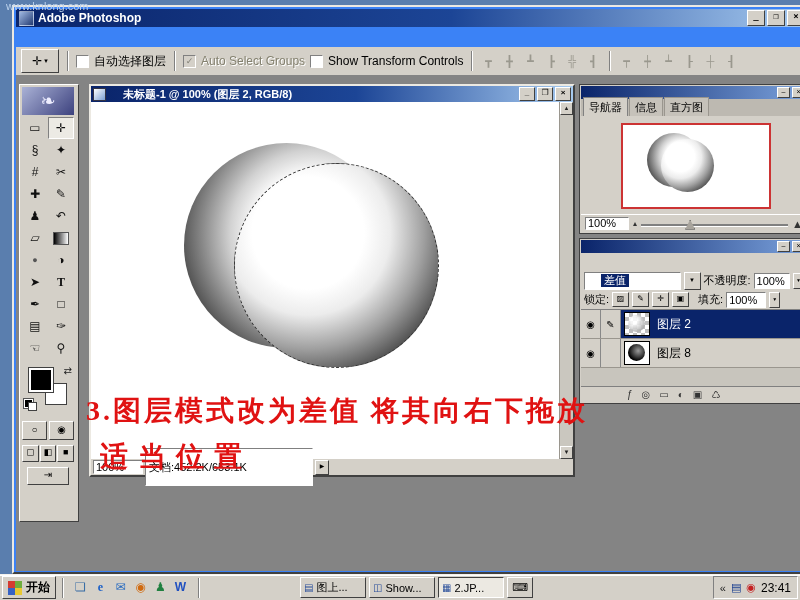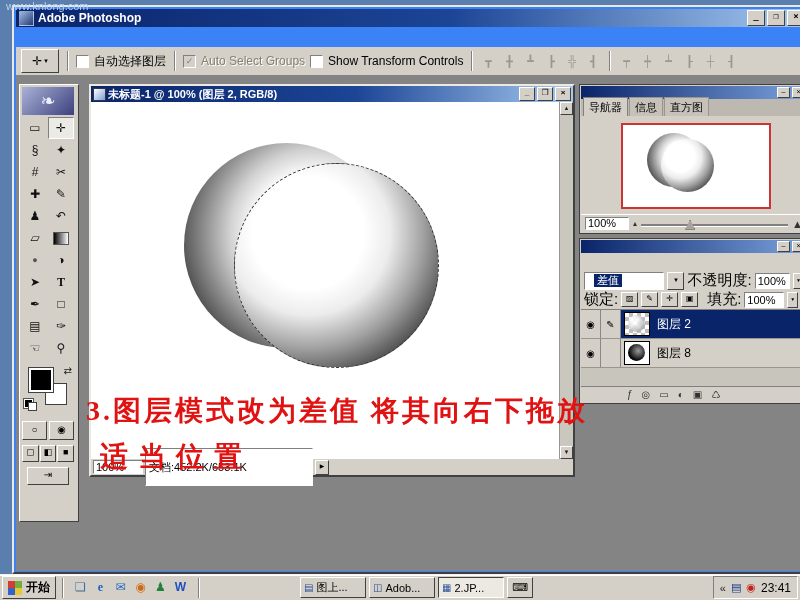--- a/index.html
+++ b/index.html
@@ -39,21 +39,21 @@
   .minisw .b{position:absolute;left:4px;top:3px;width:7px;height:7px;background:#fff;border:1px solid #404040;}
   .swapsw{position:absolute;right:2px;top:2px;font-size:10px;color:#222;}
   .qmrow{position:absolute;left:2px;top:336px;width:52px;display:flex;justify-content:center;gap:2px;}
   .qmbtn{width:24px;height:17px;font-size:10px;line-height:15px;text-align:center;}
   .smrow{position:absolute;left:2px;top:360px;width:52px;display:flex;justify-content:center;gap:1px;}
   .smbtn{width:16px;height:15px;font-size:9px;line-height:13px;text-align:center;}
   .irrow{position:absolute;left:2px;top:382px;width:52px;display:flex;justify-content:center;}
   .irbtn{width:40px;height:16px;font-size:10px;line-height:14px;text-align:center;}
   
   #docwin{position:absolute;left:73px;top:9px;width:482px;height:389px;background:#d4d0c8;border:2px solid;border-color:#ece9e2 #404040 #404040 #ece9e2;}
-  .doc-title{position:absolute;left:0;top:0;right:0;height:16px;background:linear-gradient(90deg,#0a246a 0%,#1c4596 55%,#a6caf0 100%);display:flex;align-items:center;gap:2px;padding:0 2px;color:#fff;font-weight:bold;font-size:11px;}
+  .doc-title{position:absolute;left:0;top:0;right:0;height:16px;background:linear-gradient(90deg,#0a246a 0%,#1c4596 55%,#a6caf0 100%);display:flex;align-items:center;gap:17px;padding:0 2px;color:#fff;font-weight:bold;font-size:11px;}
   .doc-ico{width:11px;height:11px;background:linear-gradient(135deg,#fff,#7b9fd4);border:1px solid #334;}
   .doc-btn{width:14px;height:12px;background:#d4d0c8;border:1px solid;border-color:#fff #404040 #404040 #fff;font-size:8px;line-height:10px;text-align:center;color:#000;font-weight:bold;}
   .doc-canvas{position:absolute;left:0;top:16px;right:13px;bottom:16px;background:#fff;overflow:hidden;}
   .sphere1{position:absolute;left:93px;top:41px;width:205px;height:205px;border-radius:50%;
     background:radial-gradient(circle at 63% 44%, #ffffff 0%, #ffffff 34%, #d2d2d2 48%, #8a8a8a 64%, #2e2e2e 85%, #050505 98%);}
   .sphere2{position:absolute;left:143px;top:61px;width:205px;height:205px;border-radius:50%;box-sizing:border-box;
     background:radial-gradient(circle at 36% 34%, #ffffff 0%, #ffffff 30%, #ececec 44%, #a0a0a0 62%, #2b2b2b 86%, #4d4d4d 100%);
     border:1px dashed #333;}
   .doc-vscroll{position:absolute;right:0;top:16px;width:13px;bottom:16px;background:#cac7bf;border-left:1px solid #9a968e;display:flex;flex-direction:column;justify-content:space-between;}
   .sarrow{width:13px;height:13px;box-sizing:border-box;background:#d4d0c8;border:1px solid;border-color:#fff #404040 #404040 #fff;font-size:6px;line-height:11px;text-align:center;color:#222;}
@@ -79,24 +79,24 @@
     background:radial-gradient(circle at 36% 34%, #fff 0%, #fff 30%, #ececec 44%, #a0a0a0 62%, #2b2b2b 86%, #4d4d4d 100%);}
   .nav-bottom{position:absolute;left:1px;bottom:1px;right:1px;height:17px;border-top:1px solid #fff;display:flex;align-items:center;gap:4px;padding:0 4px;font-size:11px;}
   .nav-zoom{width:38px;height:11px;line-height:11px;padding:0 2px;background:#fff;border:1px solid;border-color:#808080 #fff #fff #808080;}
   .nav-slider{flex:1;position:relative;height:10px;}
   .nav-track{position:absolute;left:0;right:0;top:5px;height:2px;background:#808080;box-shadow:0 1px 0 #fff;}
   .nav-thumbtri{position:absolute;left:30%;top:1px;width:8px;height:8px;background:#a8a49c;border:1px solid #555;clip-path:polygon(50% 0,100% 100%,0 100%);}
   .mtn{font-size:8px;color:#333;}
   .mtn.big{font-size:11px;}
   
   .lay-ctrl1{position:absolute;left:1px;top:31px;right:1px;height:21px;display:flex;align-items:center;gap:3px;padding:0 3px;}
-  .blend-box{width:70px;height:16px;background:#fff;border:1px solid;border-color:#808080 #fff #fff #808080;display:flex;align-items:center;padding:0 9px;overflow:hidden;}
+  .blend-box{width:70px;height:16px;background:#fff;border:1px solid;border-color:#808080 #fff #fff #808080;display:flex;align-items:center;padding:0 16px;overflow:hidden;}
   .blend-sel{background:#0a246a;color:#fff;font-size:11px;padding:0 3px;line-height:13px;white-space:nowrap;}
   .dd-btn{width:15px;height:16px;font-size:6px;line-height:15px;text-align:center;flex:none;}
-  .sm-label{font-size:15px;white-space:nowrap;}
+  .sm-label{font-size:11px;white-space:nowrap;}
   .val-box{width:34px;height:14px;line-height:14px;background:#fff;border:1px solid;border-color:#808080 #fff #fff #808080;padding:0 2px;font-size:11px;}
   .spin{width:9px;height:14px;font-size:5px;line-height:13px;text-align:center;flex:none;}
   .lay-ctrl2{position:absolute;left:1px;top:52px;right:1px;height:17px;display:flex;align-items:center;gap:3px;padding:0 3px;}
   .lock-btn{width:15px;height:13px;font-size:8px;line-height:11px;text-align:center;flex:none;}
   .lay-list{position:absolute;left:1px;top:70px;right:1px;height:77px;background:#c8c5bd;border-top:1px solid #808080;overflow:hidden;}
   .lrow{height:28px;display:flex;align-items:stretch;border-bottom:1px solid #9a968e;background:#d4d0c8;}
   .lrow.sel{background:#0a246a;color:#fff;}
   .lcell{width:19px;border-right:1px solid #888;display:flex;align-items:center;justify-content:center;background:#d4d0c8;color:#000;font-size:10px;flex:none;}
   .lthumb{width:24px;height:22px;margin:2px 3px;border:1px solid #000;background:#fff;position:relative;flex:none;overflow:hidden;}
   .checker{background-color:#fff;background-image:linear-gradient(45deg,#bfbfbf 25%,transparent 25%,transparent 75%,#bfbfbf 75%),linear-gradient(45deg,#bfbfbf 25%,transparent 25%,transparent 75%,#bfbfbf 75%);background-size:8px 8px;background-position:0 0,4px 4px;}
@@ -404,21 +404,21 @@
       <span class="ql-ico">W</span>
     </span>
     <span class="vsep"></span>
     <span class="tb-spacer"></span>
     <span class="task r">
       <span class="tico">▤</span>
       <span>图上...</span>
     </span>
     <span class="task r">
       <span class="tico">◫</span>
-      <span>Adob...</span>
+      <span>Show...</span>
     </span>
     <span class="task r on">
       <span class="tico">▦</span>
       <span>2.JP...</span>
     </span>
     <span class="kbd-btn r">⌨</span>
     <span class="tray">
       <span class="tray-chev">«</span>
       <span class="tray-ico display">▤</span>
       <span class="tray-ico antivirus">◉</span>

